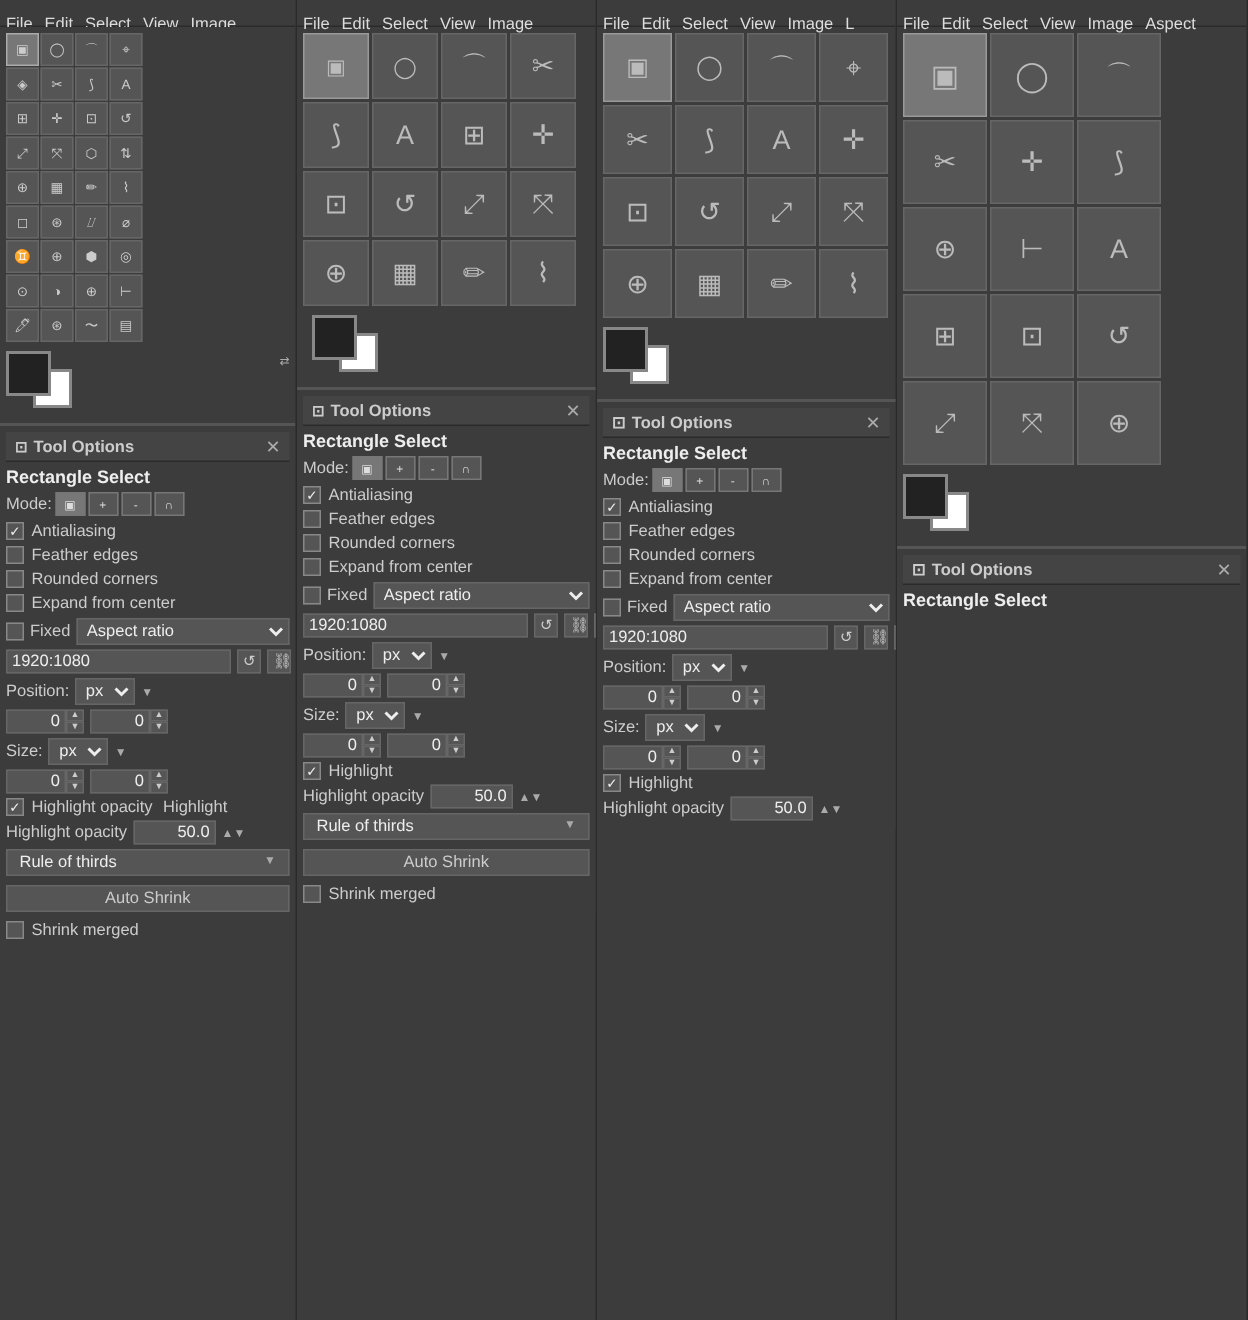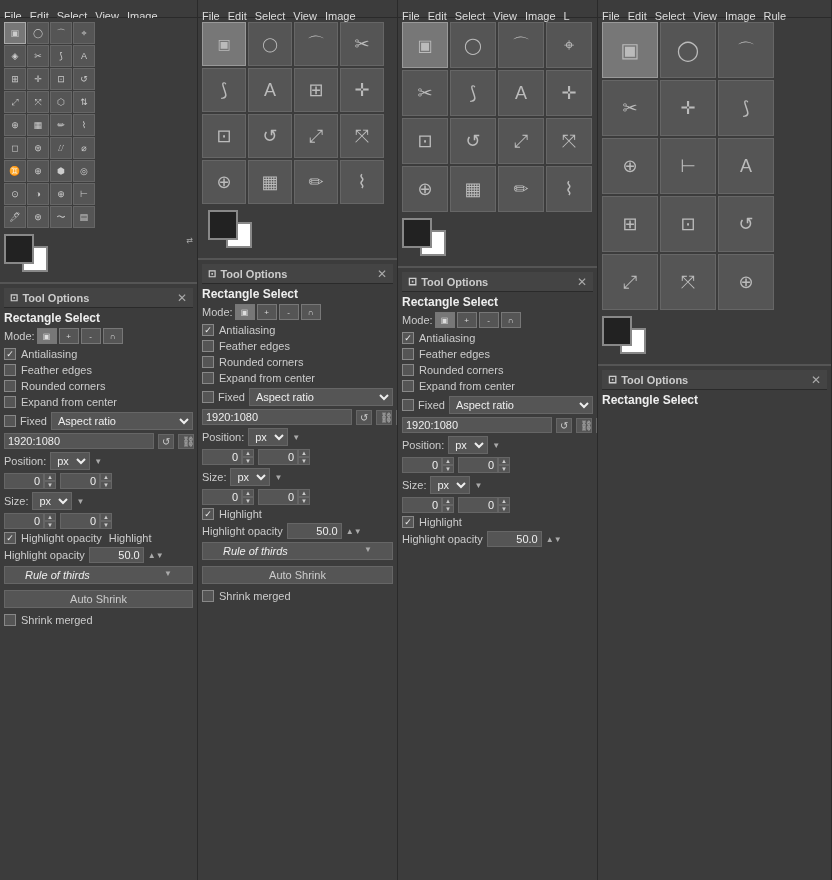--- a/index.html
+++ b/index.html
@@ -220,27 +220,26 @@
       width: 55px;
       text-align: right;
     }
 
     .rule-dropdown {
       width: 100%;
       background: #555;
       border: 1px solid #666;
       color: #eee;
       font-size: 11px;
-      padding: 2px 20px;
+      padding: 2px 8px;
       cursor: pointer;
       display: flex;
       align-items: flex-start;
       justify-content: space-between;
       margin: 3px 0;
-      font-style: italic;
     }
 
     .auto-shrink-btn {
       width: 100%;
       background: #555;
       border: 1px solid #666;
       color: #ccc;
       font-size: 11px;
       padding: 2px 0;
       cursor: pointer;
@@ -848,21 +847,21 @@
   </div>
 </div>
 
 <div class="panel col4">
   <div class="menubar">
     <span>File</span>
     <span>Edit</span>
     <span>Select</span>
     <span>View</span>
     <span>Image</span>
-    <span>Rule</span>
+    <span>Aspect</span>
   </div>
 
   <div class="panel-content">
 
     <div style="display:grid; grid-template-columns:repeat(3,56px); gap:2px; padding:4px;">
       <div class="tool-lg active" style="width:56px;height:56px;font-size:20px;">▣</div>
       <div class="tool-lg" style="width:56px;height:56px;font-size:20px;">◯</div>
       <div class="tool-lg" style="width:56px;height:56px;">⌒</div>
       <div class="tool-lg" style="width:56px;height:56px;">✂</div>
       <div class="tool-lg" style="width:56px;height:56px;">✛</div>

